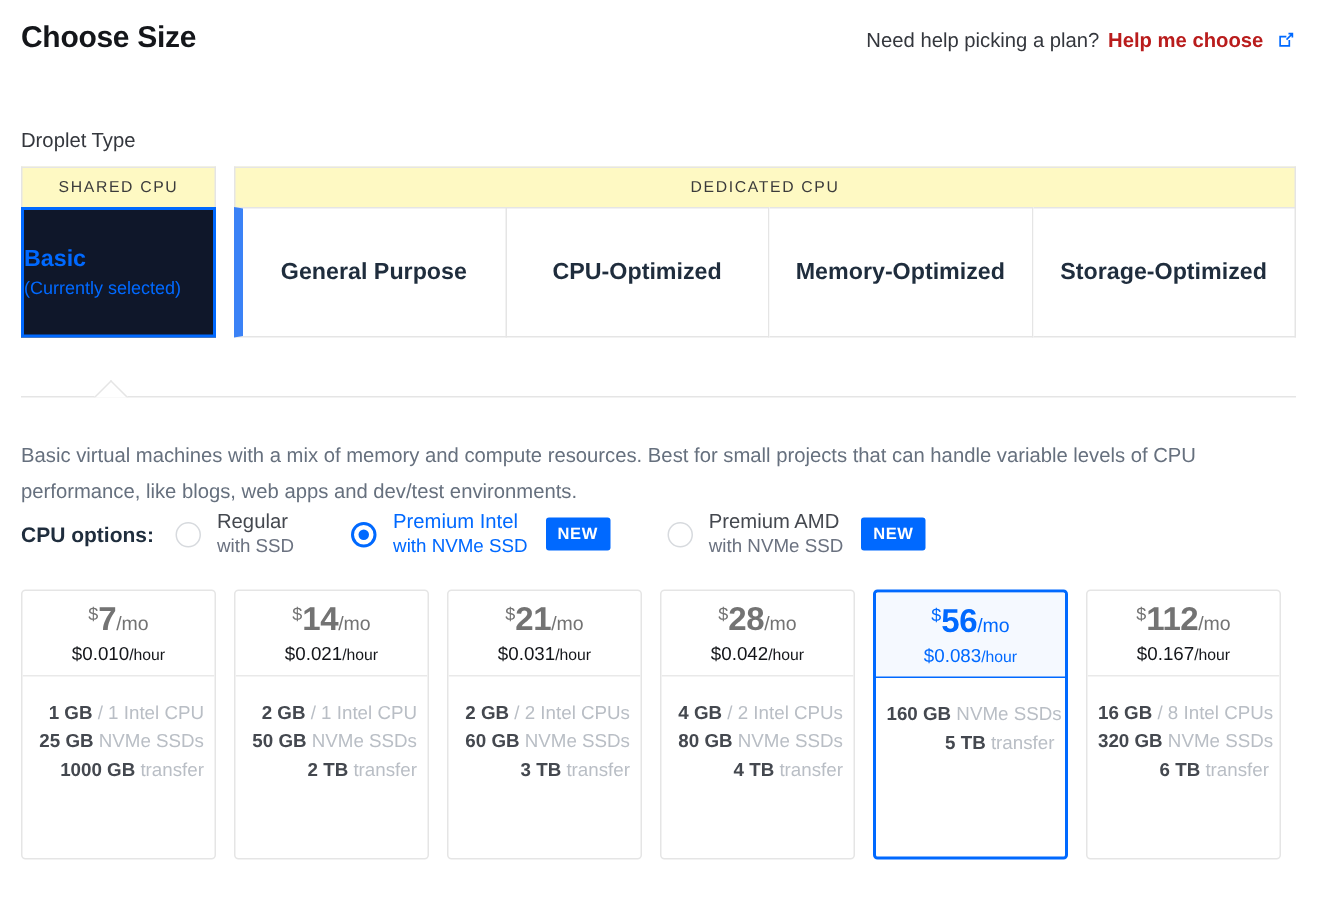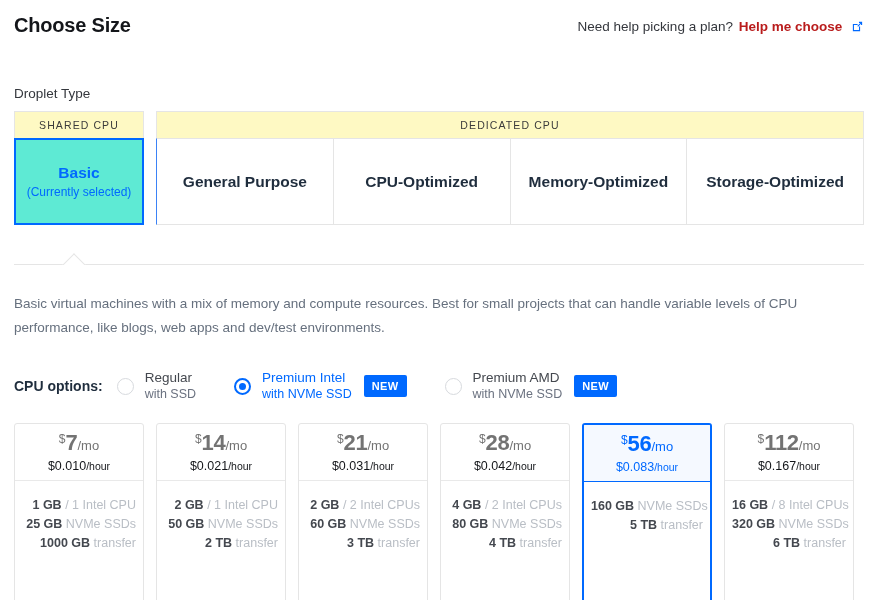--- a/index.html
+++ b/index.html
@@ -86,31 +86,30 @@
     border: 1px solid #e5e5e5;
     border-left: none;
     font-size: 15.5px;
     font-weight: bold;
     color: #1f2d3d;
     text-align: center;
     padding: 0 6px;
     cursor: pointer;
   }
   .group-dedicated .tab { flex: 1; }
-  .group-dedicated .tab:first-child { border-left: 1px solid #3b82f6; }
+  .group-dedicated .tab:first-child { border-left: 6px solid #3b82f6; }
 
   .tab-shared {
     width: 130px;
     border: 2px solid #0069ff;
-    background: #5eead4;
+    background: #0f172a;
     color: #0069ff;
     height: 87px;
     display: flex;
     flex-direction: column;
-    align-items: center;
     justify-content: center;
     cursor: pointer;
     font-size: 15.5px;
     font-weight: bold;
   }
   .tab-shared .sub {
     font-size: 12px;
     font-weight: normal;
     color: #0069ff;
     margin-top: 3px;
@@ -152,21 +151,20 @@
     line-height: 24px;
     color: #66707e;
     margin-top: 27px;
     max-width: 830px;
   }
 
   
   .cpu-row {
     display: flex;
     align-items: center;
-    margin-top: 30px;
   }
   .cpu-label {
     font-size: 14px;
     font-weight: bold;
     color: #1f2d3d;
     margin-right: 14px;
   }
   .cpu-opt {
     display: flex;
     align-items: center;

